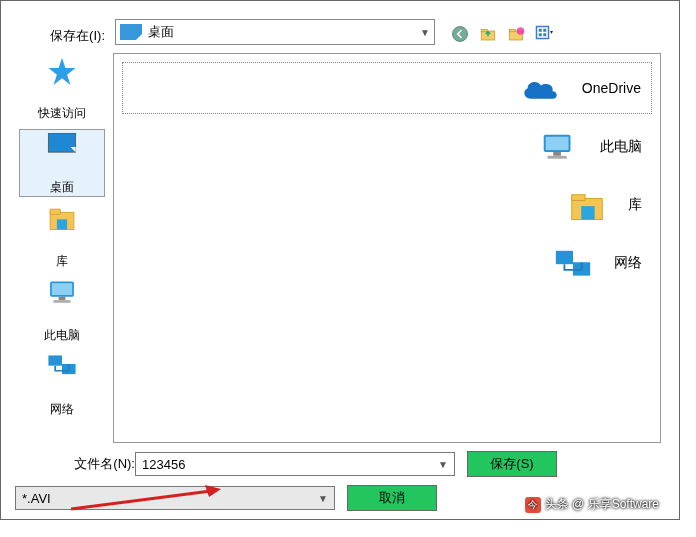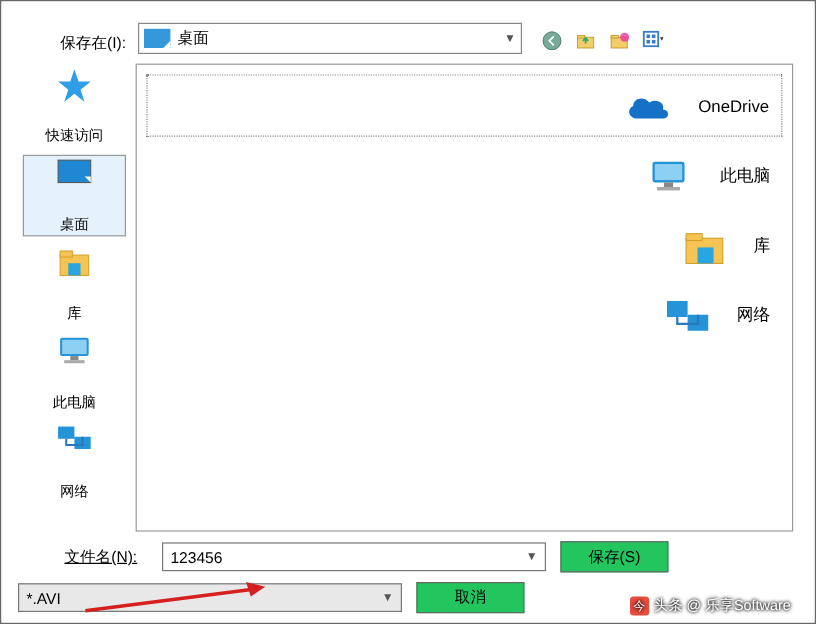--- a/index.html
+++ b/index.html
@@ -26,21 +26,21 @@
 .sb-item.selected { background: #e5f1fb; border: 1px solid #999; }
 .sb-item .sb-label { font-size: 12px; }
 .sb-icon { width: 34px; height: 30px; }
 .file-list { flex: 1; border: 1px solid #999; background: #fff; margin-left: 4px; margin-right: 4px; overflow-y: auto; padding: 8px; display: flex; flex-direction: column; gap: 8px; }
 .fl-item { display: flex; align-items: center; gap: 20px; padding: 8px 10px; cursor: pointer; justify-content: flex-end; }
 .fl-item.highlight { border: 1px dotted #888; }
 .fl-icon { width: 42px; height: 34px; display: flex; align-items: center; justify-content: center; }
 .fl-label { font-size: 14px; }
 .bottom-rows { margin-top: 8px; }
 .b-row { display: flex; align-items: center; margin-bottom: 8px; }
-.b-row .b-label { width: 120px; text-align: center; padding-left: 18px; font-size: 13px; text-decoration: underline; }
+.b-row .b-label { width: 120px; text-align: right; padding-left: 18px; font-size: 13px; }
 .b-row .b-combo { flex: 1; height: 24px; border: 1px solid #777; display: flex; align-items: center; background: #fff; padding: 0 6px; margin-right: 12px; max-width: 320px; font-size: 13px; justify-content: space-between; }
 .b-row .b-combo.grey { background: #e8e8e8; }
 .b-button { width: 90px; height: 26px; border: 1px solid #666; background: #22c55e; font-size: 13px; cursor: pointer; }
 .red-arrow { position: absolute; left: 70px; top: 480px; width: 150px; height: 30px; pointer-events: none; }
 .watermark { position: absolute; right: 20px; bottom: 6px; font-size: 12px; color: #fff; text-shadow: 0 0 3px #000, 0 0 3px #000; display: flex; align-items: center; gap: 4px; }
 .watermark .wm-icon { width: 16px; height: 16px; background: #e74c3c; border-radius: 3px; display: flex; align-items: center; justify-content: center; color: #fff; font-size: 10px; }
 </style>
 </head>
 <body>
 

